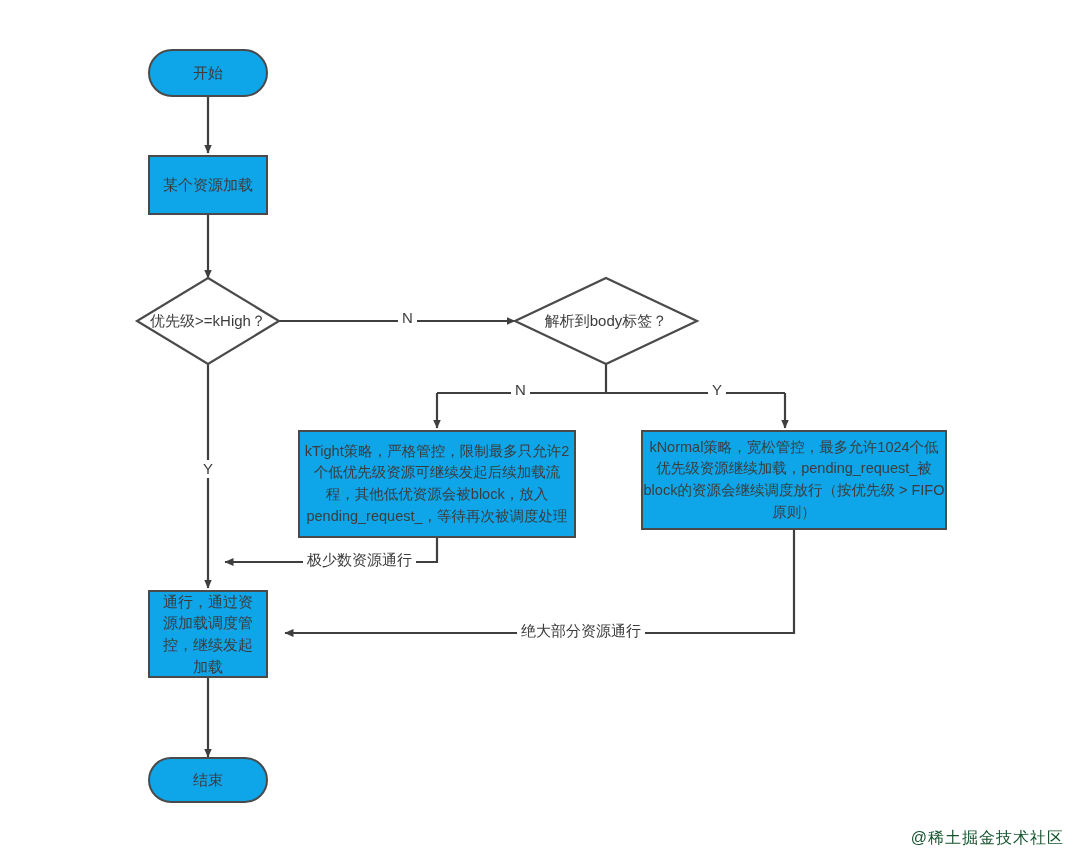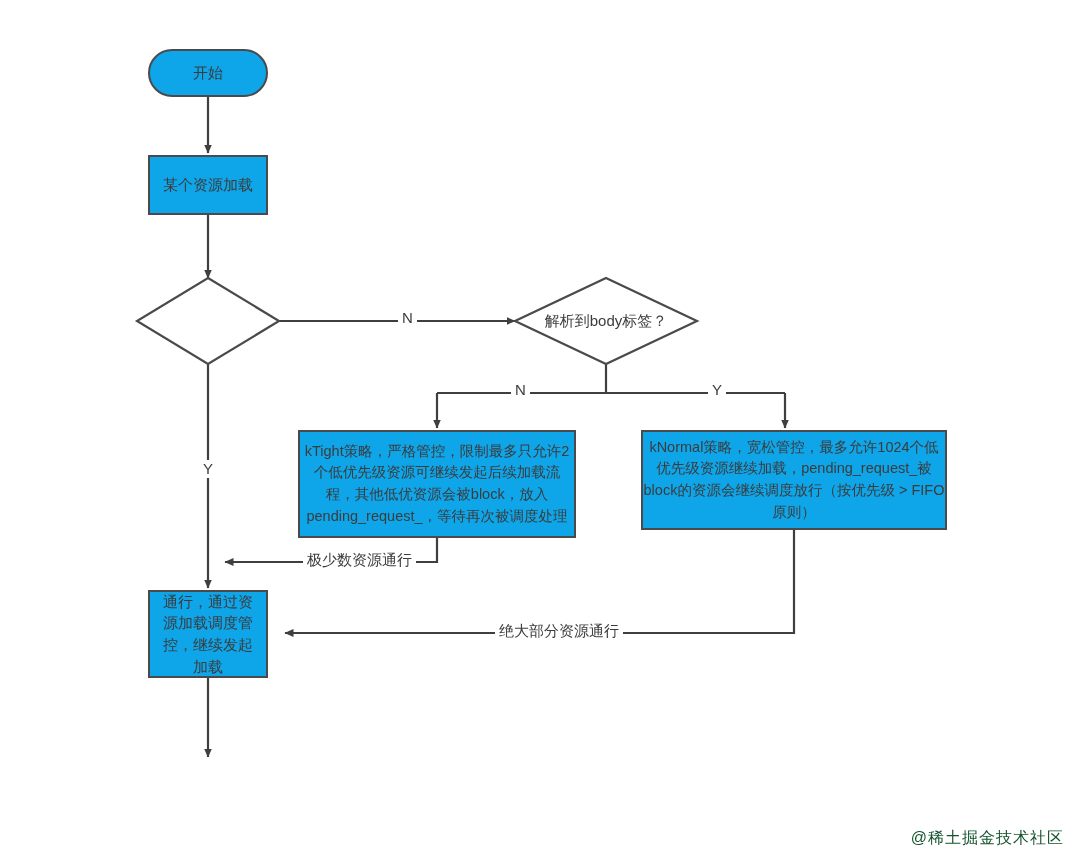--- a/index.html
+++ b/index.html
@@ -118,37 +118,39 @@
     <g fill="#ffffff" stroke="#4a4a4a" stroke-width="2.2">
       <polygon points="208,278 279,321 208,364 137,321"></polygon>
       <polygon points="606,278 697,321 606,364 515,321"></polygon>
     </g>
   </svg>
 
   <div class="node terminator" style="left:148px; top:49px; width:120px; height:48px;">开始</div>
 
   <div class="node process" style="left:148px; top:155px; width:120px; height:60px;">某个资源加载</div>
 
+  <div class="diamond-label" style="left:128px; top:307px; width:160px; height:28px;">优先级&gt;=kHigh？</div>
 
   <div class="diamond-label" style="left:516px; top:307px; width:180px; height:28px;">解析到body标签？</div>
 
   <div class="node policy" style="left:298px; top:430px; width:278px; height:108px;">kTight策略，严格管控，限制最多只允许2个低优先级资源可继续发起后续加载流程，其他低优资源会被block，放入pending_request_，等待再次被调度处理</div>
 
   <div class="node policy" style="left:641px; top:430px; width:306px; height:100px;">kNormal策略，宽松管控，最多允许1024个低优先级资源继续加载，pending_request_被block的资源会继续调度放行（按优先级 &gt; FIFO原则）</div>
 
   <div class="node process" style="left:148px; top:590px; width:120px; height:88px;">通行，通过资源加载调度管控，继续发起加载</div>
 
+  <div class="node terminator" style="left:148px; top:757px; width:120px; height:46px;">结束</div>
 
   <div class="edge-label" style="left:398px; top:309px;">N</div>
 
   <div class="edge-label" style="left:199px; top:460px;">Y</div>
 
   <div class="edge-label" style="left:511px; top:381px;">N</div>
 
   <div class="edge-label" style="left:708px; top:381px;">Y</div>
 
   <div class="edge-label" style="left:278px; top:551px;margin-left:25px;">极少数资源通行</div>
 
-  <div class="edge-label" style="left:495px; top:622px;">绝大部分资源通行</div>
+  <div class="edge-label" style="left:517px; top:622px;">绝大部分资源通行</div>
 
   <div class="watermark">@稀土掘金技术社区</div>
 
 </div>
 
 </body></html>

